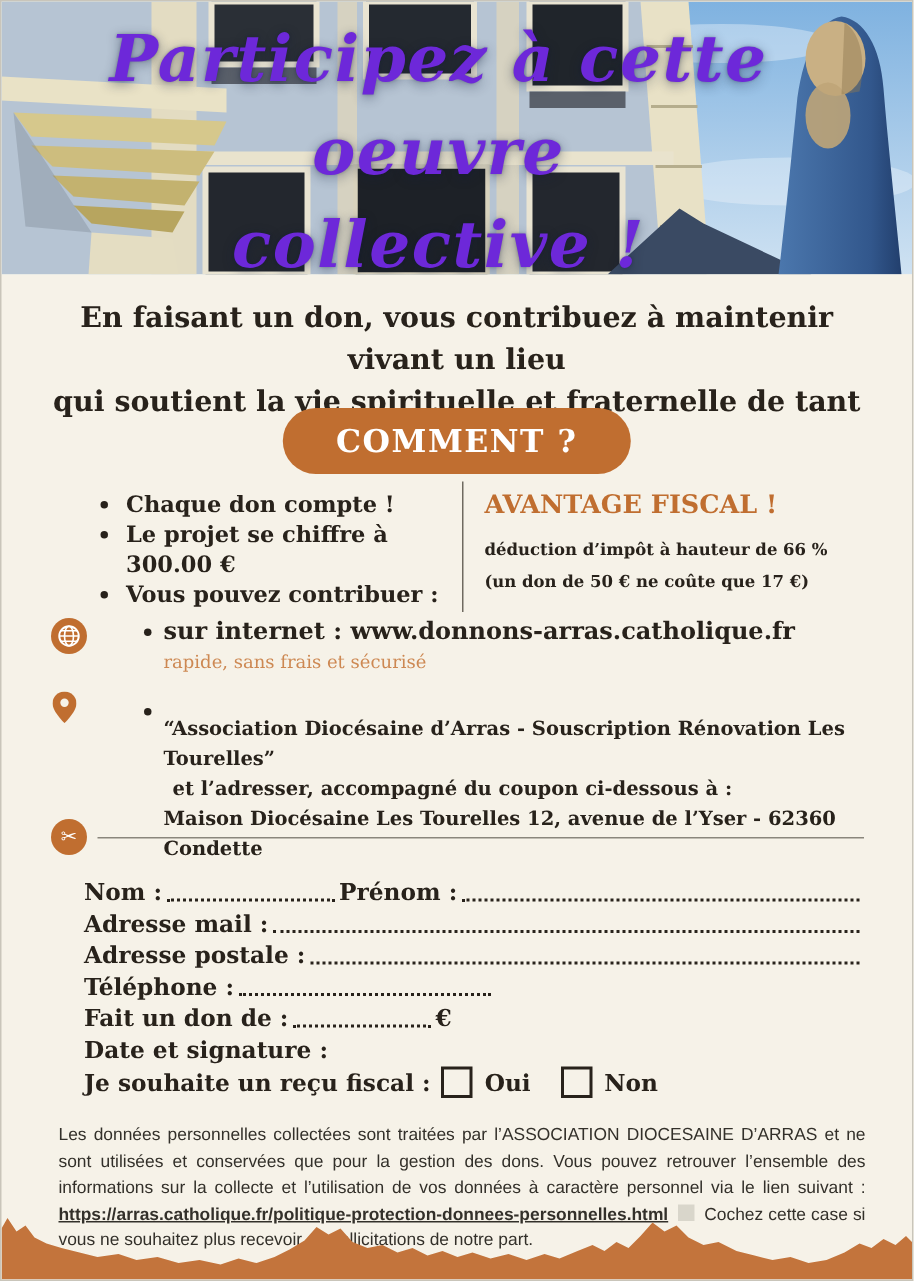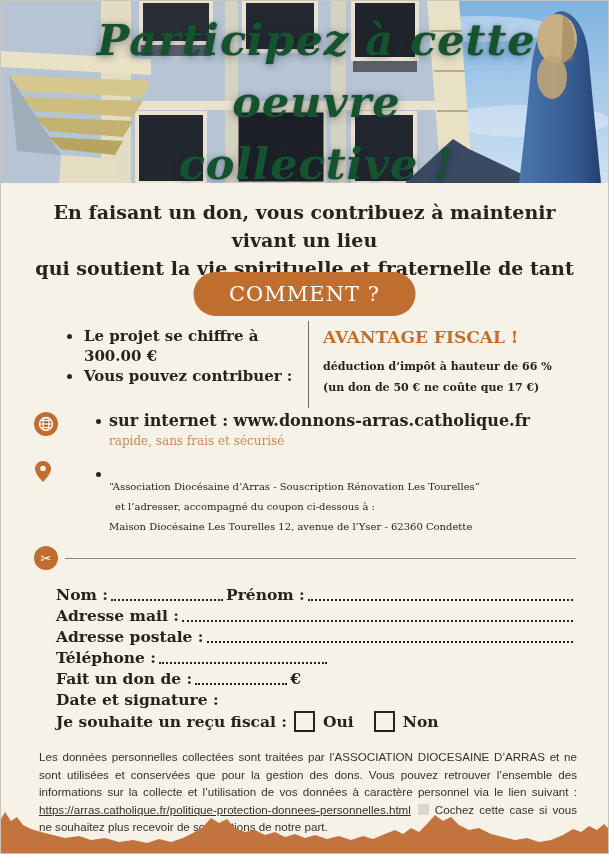--- a/index.html
+++ b/index.html
@@ -5,34 +5,33 @@
   html,body{margin:0;padding:0;background:#e8e6df;}
   .page{
     position:relative; width:609px; height:854px; margin:0 auto;
     background:#f6f2e8; border:1px solid #c9c5ba; box-sizing:border-box;
     overflow:hidden; font-family:"DejaVu Serif", serif; color:#28221b;
   }
   
   .photo{position:absolute;top:0;left:0;width:607px;height:182px;overflow:hidden;}
   .photo svg{display:block;}
   .photo-title{
-    position:absolute;top:8px;left:0;width:96%;text-align:center;color:#14532d;
+    position:absolute;top:8px;left:0;width:96%;text-align:center;color:#6d28d9;
     font-style:italic;font-weight:bold;font-size:43px;line-height:62px;
     text-shadow:0 2px 8px rgba(20,30,60,.45), 0 0 2px rgba(20,30,60,.3);
     letter-spacing:1px;
-    padding-left:24px;
   }
   
   .intro{position:absolute;top:197px;left:24px;width:559px;text-align:center;
     font-weight:bold;font-size:19px;line-height:28px;}
   
   .comment-btn{
     position:absolute;top:271px;left:50%;transform:translateX(-50%);
     background:var(--accent);color:#fff;border-radius:23px;height:44px;
-    line-height:44px;padding:0 36px;font-weight:normal;font-size:21px;
+    line-height:44px;padding:0 36px;font-weight:bold;font-size:21px;
     letter-spacing:1px;white-space:nowrap;
   }
   
   .bullets{position:absolute;top:325px;left:66px;width:235px;margin:0;padding:0;list-style:none;}
   .bullets li{display:flex;align-items:flex-start;font-weight:bold;font-size:15px;line-height:20px;}
   .bullets .dot{flex:0 0 5px;width:5px;height:5px;border-radius:50%;background:#28221b;margin:8px 12px 0 0;}
   .vdivider{position:absolute;left:307px;top:320px;height:87px;width:0;border-left:1px solid #6f6a60;}
   .fiscal{position:absolute;top:326px;left:322px;width:262px;}
   .fiscal-h{color:var(--accent);font-weight:bold;font-size:17px;margin-bottom:9px;}
   .fiscal-l{font-weight:bold;font-size:11px;line-height:21px;}
@@ -42,39 +41,39 @@
   .globe-pos{left:33px;top:411px;}
   .scissors-pos{left:33px;top:545px;}
   .pin-pos{position:absolute;left:34px;top:460px;width:16px;height:21px;}
   .pay-row{position:absolute;left:95px;}
   .row-bullet{display:flex;align-items:flex-start;}
   .row-bullet .dot{flex:0 0 5px;width:5px;height:5px;border-radius:50%;background:#28221b;margin:8px 8px 0 0;}
   .internet-pos{top:410px;}
   .pay-label{font-weight:bold;font-size:16px;line-height:20px;}
   .pay-sub{color:var(--accent-light);font-weight:normal;font-size:12px;margin:3px 0 0 13px;}
   .cheque-pos{top:463px;width:490px;}
-  .cheque-line{font-weight:normal;font-size:10px;line-height:20px;margin-left:13px;}
+  .cheque-line{font-weight:bold;font-size:13px;line-height:20px;margin-left:13px;}
   .cheque-line.l3{margin-left:19px;}
   
   .cutline{position:absolute;left:64px;top:557px;width:511px;border-top:1px solid #8a867c;}
   .scissors-glyph{font-family:"DejaVu Sans",sans-serif;color:#fff;font-size:13px;line-height:1;}
   
   .form{position:absolute;left:55px;top:582px;width:520px;}
   .form-line{display:flex;align-items:flex-end;height:21px;font-weight:bold;font-size:15.5px;}
   .dots{border-bottom:2.5px dotted #28221b;margin:0 3px 3px 3px;height:10px;}
   .grow{flex:1 1 auto;}
   .w112{flex:0 0 112px;} .w168{flex:0 0 168px;} .w92{flex:0 0 92px;}
   .cbx{display:inline-block;width:17px;height:17px;border:2px solid #28221b;background:transparent;margin:0 8px 0 7px;}
   .cbx.second{margin-left:20px;}
   .recu-line{align-items:center;height:24px;}
   
   .legal{position:absolute;left:38px;top:747px;width:538px;margin:0;
     font-family:"Liberation Sans",sans-serif;font-size:11.6px;line-height:17.6px;
     color:#33302a;text-align:justify;}
-  .legal-link{color:#33302a;text-decoration:underline;font-weight:normal;cursor:pointer;}
+  .legal-link{color:#33302a;text-decoration:underline;font-weight:bold;cursor:pointer;}
   .legal-box{display:inline-block;width:11px;height:11px;background:#d9d6cb;margin:0 6px -1px 7px;}
   
   .mountains{position:absolute;left:0;bottom:0;width:607px;height:48px;}
 </style>
 </head>
 <body>
 
 <div class="page" style="--accent:#c06e30;--accent-light:#cd8852;">
 
   <div class="photo">
@@ -139,20 +138,24 @@
   <div class="intro">
     <div>En faisant un don, vous contribuez à maintenir vivant un lieu</div>
     <div>qui soutient la vie spirituelle et fraternelle de tant de personnes.</div>
   </div>
 
   <div class="comment-btn">COMMENT ?</div>
 
   <ul class="bullets">
     <li>
         <span class="dot"></span>
+        <span>Chaque don compte !</span>
+      </li>
+    <li>
+        <span class="dot"></span>
         <span>Le projet se chiffre à 300.00 €</span>
       </li>
     <li>
         <span class="dot"></span>
         <span>Vous pouvez contribuer :</span>
       </li>
   </ul>
 
   <div class="vdivider"></div>
 

